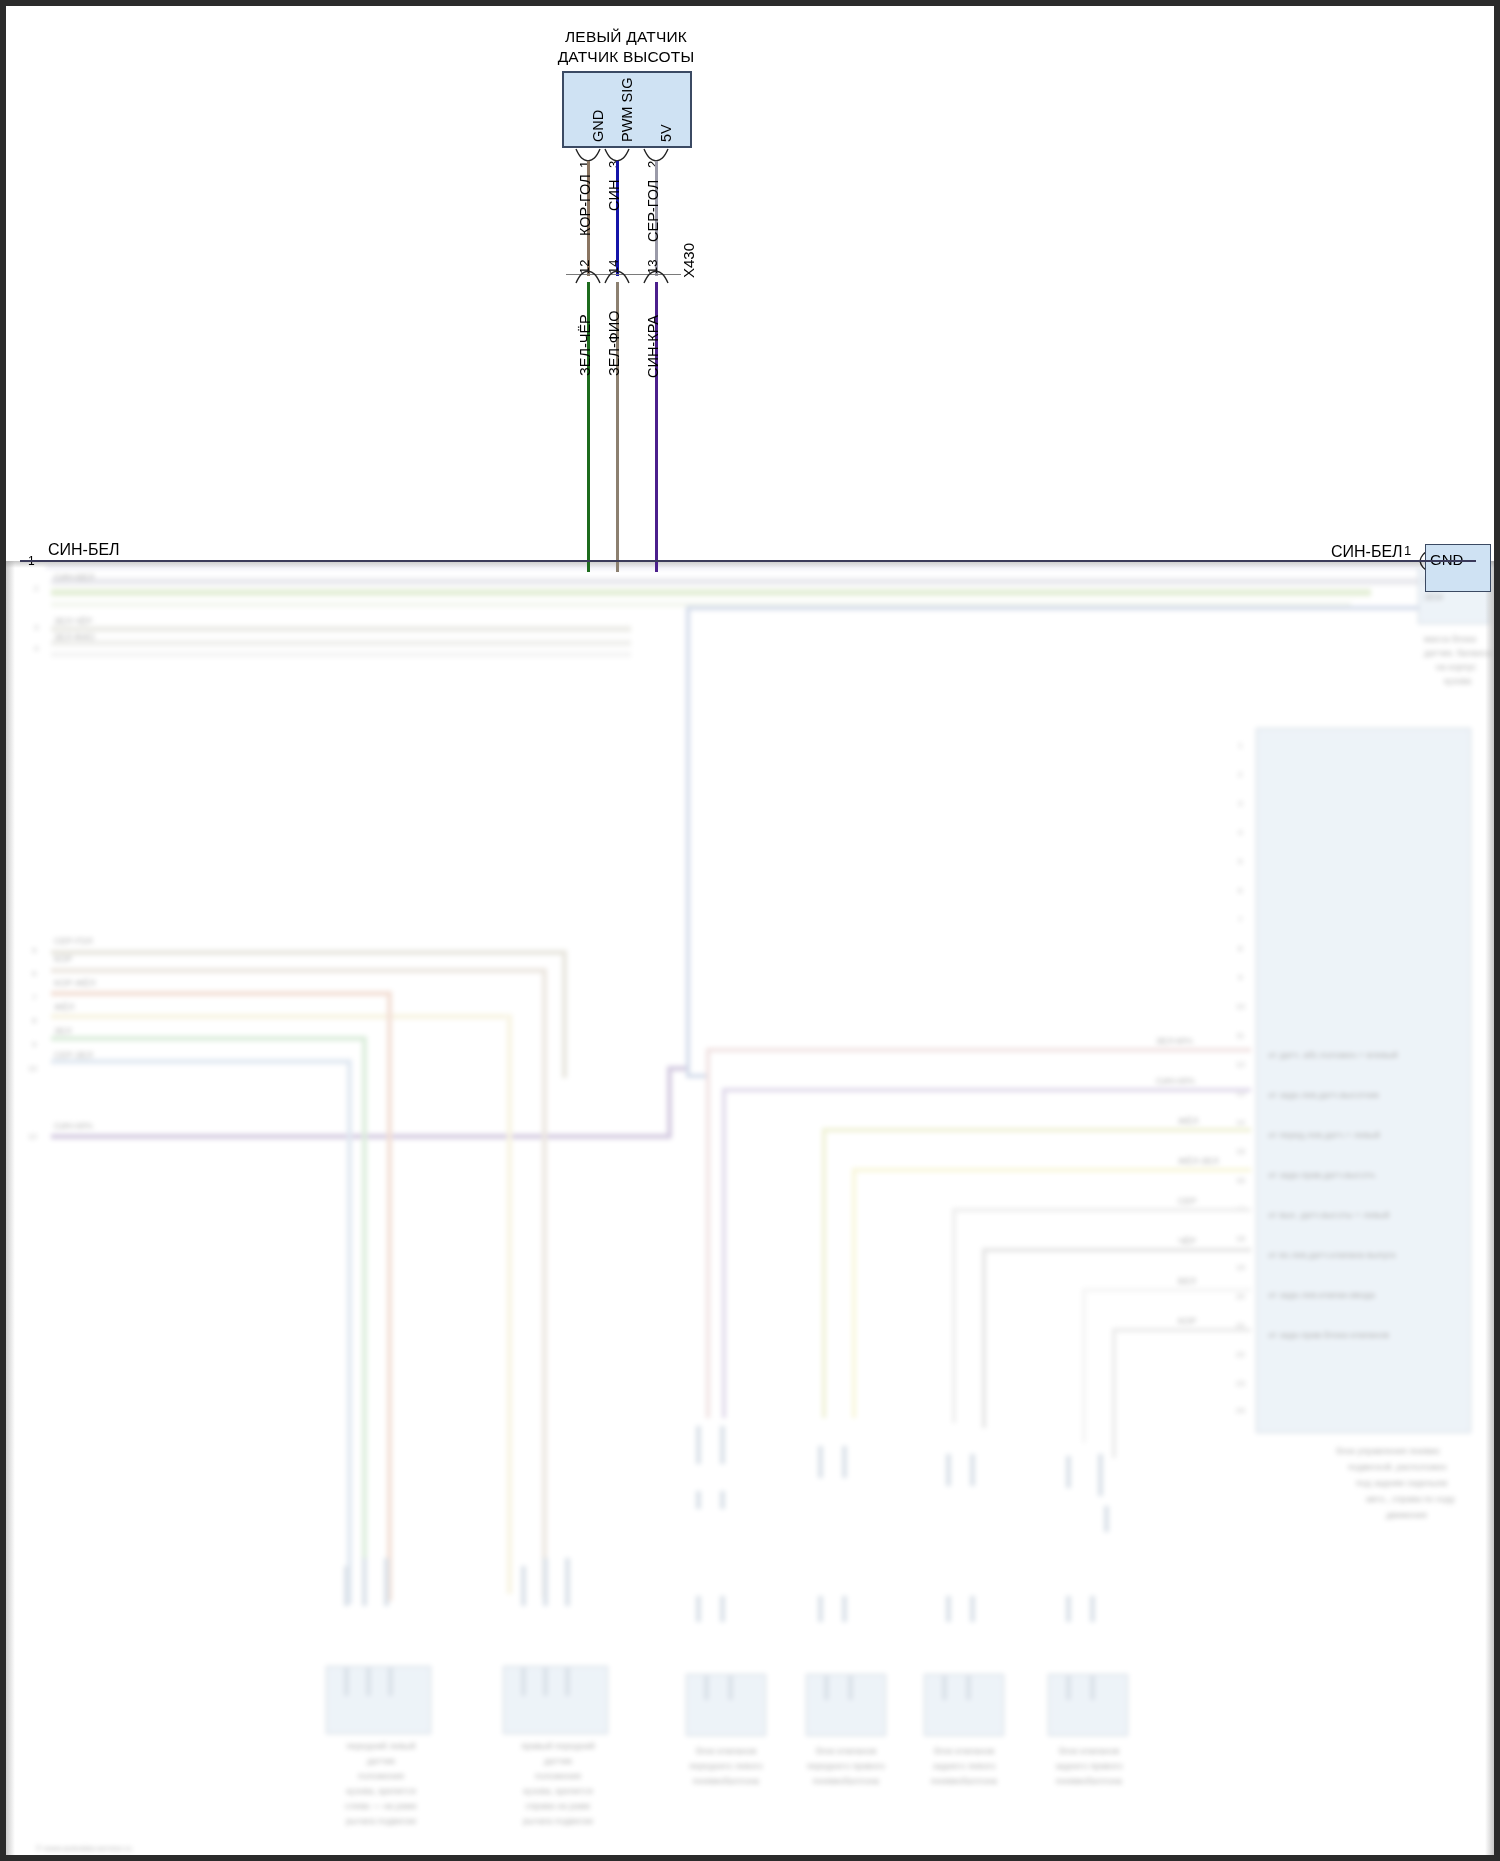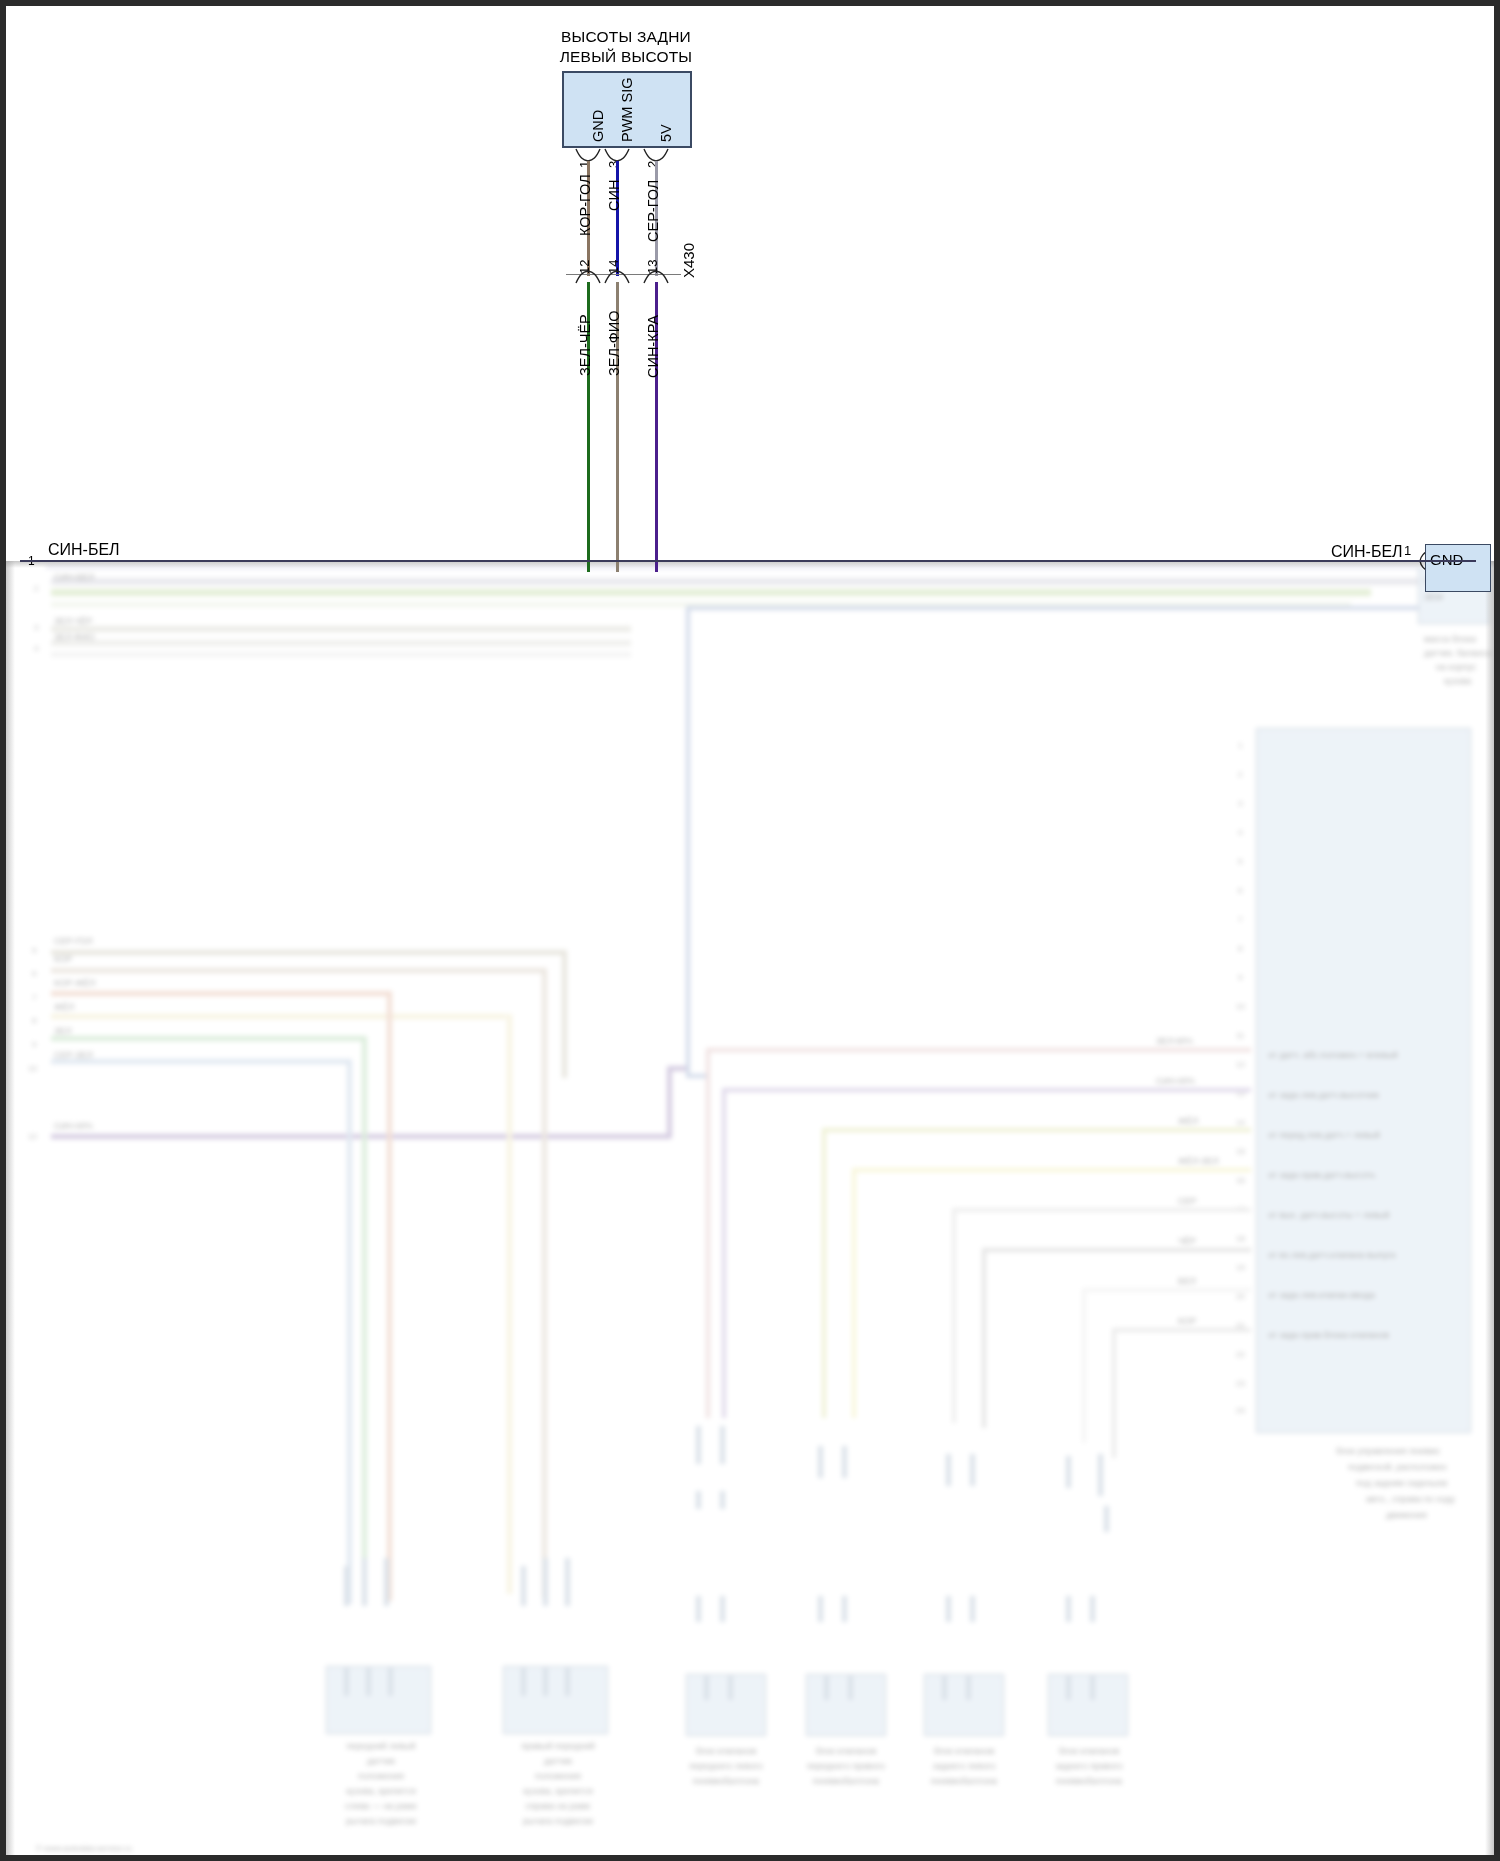--- a/index.html
+++ b/index.html
@@ -300,22 +300,22 @@
 
     </div>
   </div>
 
   <div class="shadow-band"></div>
   <div class="shadow-left"></div>
   <div class="shadow-right"></div>
 
   <div id="sharp">
 
-    <div class="title-line" style="left:470px;top:22px;width:300px;">ВЫСОТЫ ЗАДНИ</div>
-    <div class="title-line" style="left:470px;top:42px;width:300px;">ЛЕВЫЙ ВЫСОТЫ</div>
+    <div class="title-line" style="left:470px;top:22px;width:300px;">ЛЕВЫЙ ДАТЧИК</div>
+    <div class="title-line" style="left:470px;top:42px;width:300px;">ДАТЧИК ВЫСОТЫ</div>
 
     <div class="sensor-box" style="left:556px;top:65px;width:130px;height:77px;"></div>
 
     <div class="vlbl pin-v" style="left:584px;top:136px;">GND</div>
     <div class="vlbl pin-v" style="left:613px;top:136px;">PWM SIG</div>
     <div class="vlbl pin-v" style="left:652px;top:136px;">5V</div>
 
     <div class="conn" style="left:569px;top:142px;">
       <svg width="26" height="14" viewBox="0 0 26 14">
           <path d="M1 1 C5 10, 8 12, 13 13 C18 12, 21 10, 25 1" fill="none" stroke="#222" stroke-width="1.4"></path>

